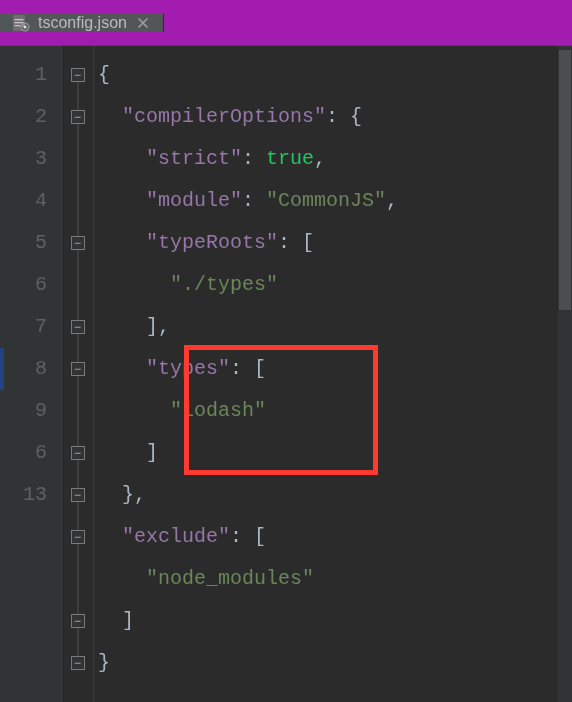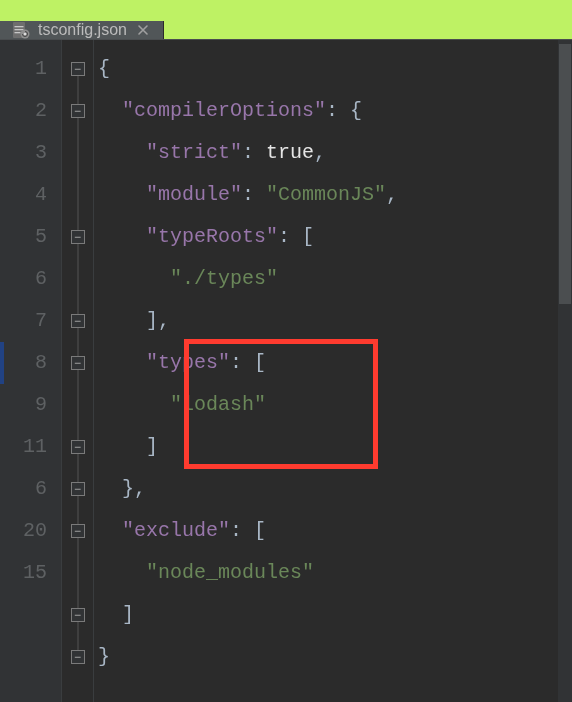--- a/index.html
+++ b/index.html
@@ -9,24 +9,24 @@
     background: #2b2b2b;
     font-family: Menlo, Consolas, "Courier New", monospace;
     font-size: 20px;
     overflow: hidden;
     position: relative;
   }
 
   
   .tab-bar {
     display: flex;
-    height: 40px;
-    background: #bef264;
+    height: 46px;
+    background: #a21caf;
     border-bottom: 1px solid #4a4d4f;
-    align-items: flex-end;
+    align-items: center;
   }
   .tab {
     display: flex;
     align-items: center;
     gap: 8px;
     padding: 0 12px;
     background: #515658;
     border-right: 1px solid #2b2b2b;
     color: #bbbbbb;
   }
@@ -122,21 +122,21 @@
   }
   .code .line {
     height: 42px;
     line-height: 42px;
     white-space: pre;
     padding-left: 4px;
   }
   .pn { color: #a9b7c6; }     
   .key { color: #9876aa; }    
   .str { color: #6a8759; }    
-  .kw { color: #e5e5e5; margin-top: 16px; }     
+  .kw { color: #22c55e; margin-top: 16px; }     
 
   
   .hl-box {
     position: absolute;
     border: 5px solid #ff3b2f;
     pointer-events: none;
     z-index: 5;
   }
 
   
@@ -198,24 +198,22 @@
   <div class="gutter">
     <div class="ln">1</div>
     <div class="ln">2</div>
     <div class="ln">3</div>
     <div class="ln">4</div>
     <div class="ln">5</div>
     <div class="ln">6</div>
     <div class="ln">7</div>
     <div class="ln">8</div>
     <div class="ln">9</div>
-    <div class="ln">11</div>
     <div class="ln">6</div>
-    <div class="ln">20</div>
-    <div class="ln">15</div>
+    <div class="ln">13</div>
   </div>
 
   <div class="fold-gutter">
     <div class="cell">
         <span class="fold-line" style="top:50%"></span>
         <span class="fold-marker">−</span>
       </div>
     <div class="cell">
         <span class="fold-line"></span>
         <span class="fold-marker">−</span>

